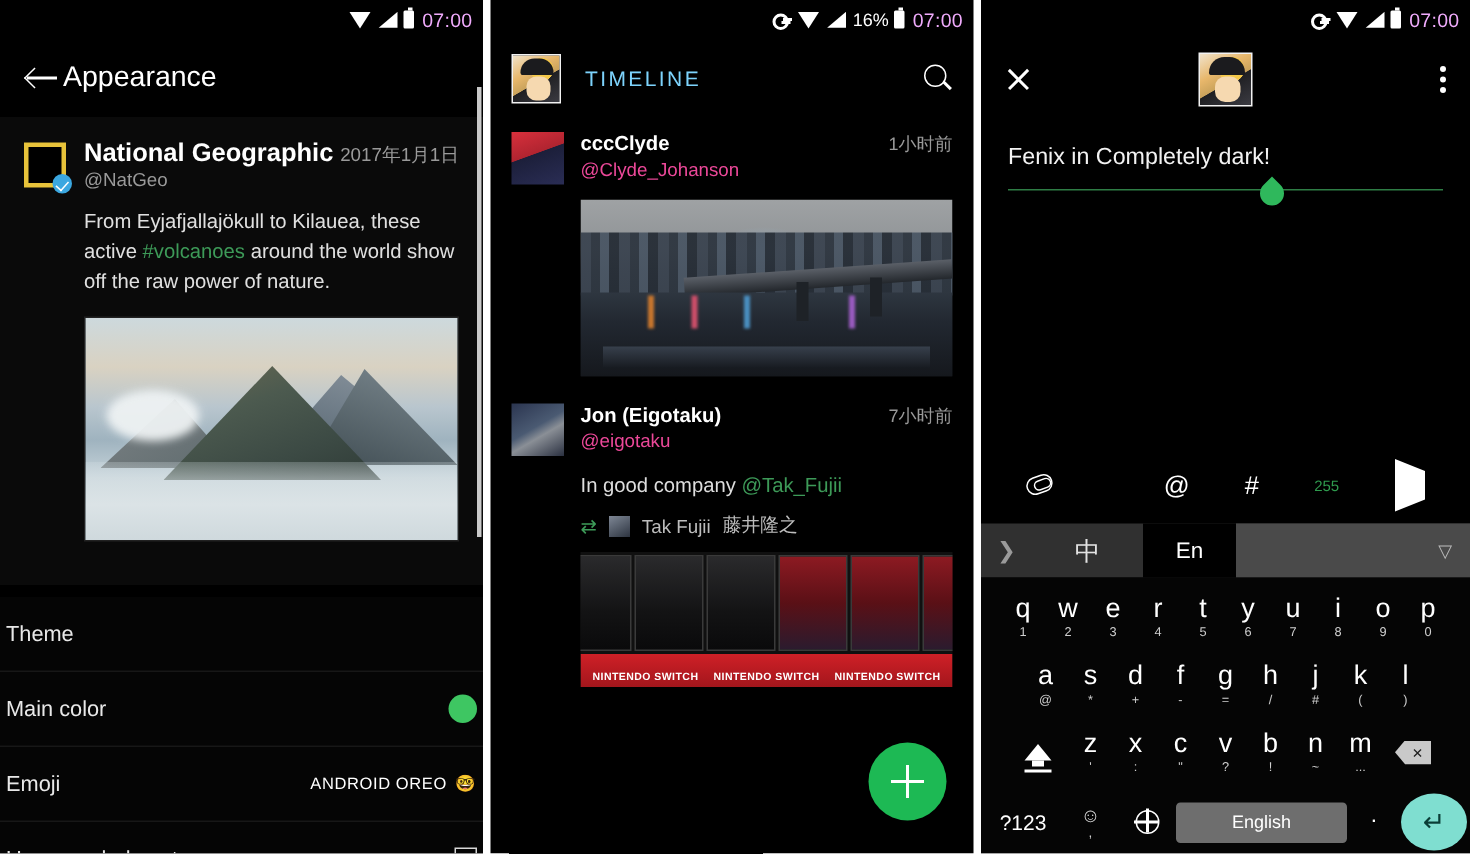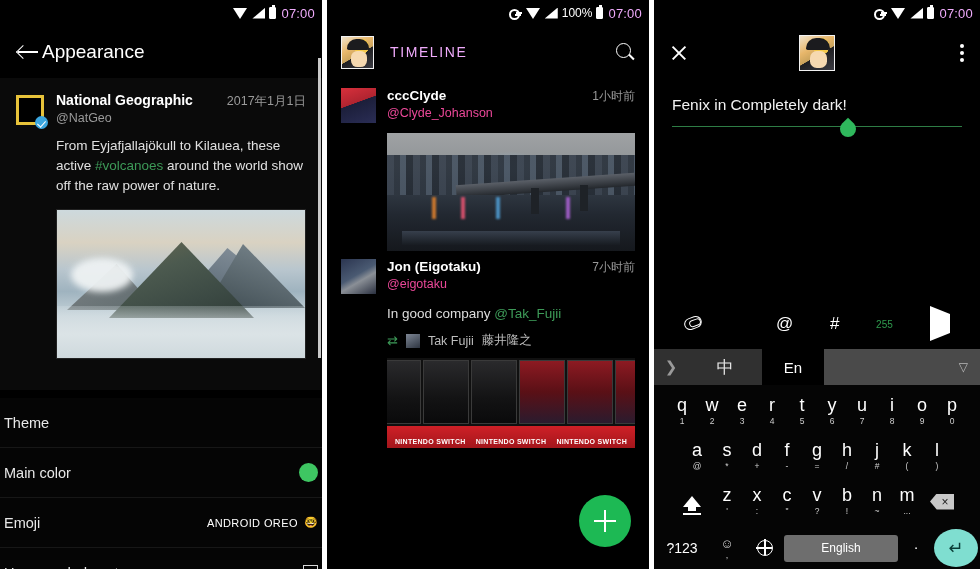--- a/index.html
+++ b/index.html
@@ -65,21 +65,21 @@
   .verified {
     position: absolute; width: 13px; height: 13px; border-radius: 50%;
     background: #3ba7e0; right: -7px; bottom: -7px;
   }
   .verified:after {
     content: ""; position: absolute; left: 3.5px; top: 3px; width: 4px; height: 7px;
     border-right: 1.6px solid #fff; border-bottom: 1.6px solid #fff; transform: rotate(42deg);
   }
   .tw-meta { flex: 1; min-width: 0; }
   .tw-row1 { display: flex; justify-content: space-between; align-items: baseline; }
-  .tw-name { color: #fff; font-size: 14px; font-weight: bold; }
+  .tw-name { color: #fff; font-size: 17px; font-weight: bold; }
   .tw-date { color: #9a9a9a; font-size: 12.5px; }
   .tw-handle { color: #9a9a9a; font-size: 12.5px; margin-top: 1px; }
   .tw-body { color: #e0e0e0; font-size: 13.5px; line-height: 20px; margin: 11px 0 0 40px; }
   .tag { color: #3d9a58; }
   .tw-photo {
     margin: 13px 0 0 40px; height: 150px; border: 1px solid #222; overflow: hidden;
     position: relative; background: linear-gradient(#bcd2de, #8fb6c8);
   }
   .sky { position: absolute; inset: 0; background:
      linear-gradient(180deg,#cdd9dd 0%, #d9d2c2 22%, #b9c6ce 40%, #9fb3bf 55%, #c7d4da 72%, #d8e1e4 100%); }
@@ -116,21 +116,21 @@
   .av-anime {
     width: 33px; height: 33px; flex-shrink: 0; background:
       radial-gradient(circle at 62% 30%, #f4c84a 0 26%, transparent 27%),
       linear-gradient(150deg,#f0e3cc 0%, #e8b76b 35%, #caa35c 55%, #1f1f22 56%, #3b3b42 100%);
     border: 1px solid #f2f2f2; position: relative; overflow: hidden;
   }
   .av-anime:before { content:""; position:absolute; left:5px; top:2px; width:22px; height:11px;
     background:#1b1b1e; border-radius: 11px 11px 2px 2px; }
   .av-anime:after { content:""; position:absolute; left:9px; top:14px; width:16px; height:16px;
     background:#f6d9b0; border-radius: 40%; }
-  .tl-title { color: #f0abfc; font-size: 14px; letter-spacing: 1.6px; font-weight: 500; flex: 1; }
+  .tl-title { color: #7dd3fc; font-size: 14px; letter-spacing: 1.6px; font-weight: 500; flex: 1; }
   .search-ico { width: 20px; height: 20px; position: relative; cursor: pointer; }
   .search-ico:before { content:""; position:absolute; left:1px; top:1px; width:13px; height:13px;
     border: 1.8px solid #fff; border-radius: 50%; }
   .search-ico:after { content:""; position:absolute; left:13px; top:14px; width:7px; height:1.8px;
     background:#fff; transform: rotate(45deg); }
 
   .tweet { padding: 10px 14px 0 14px; }
   .t-head { display: flex; gap: 11px; }
   .av-cat { width: 35px; height: 35px; flex-shrink: 0;
     background: linear-gradient(160deg,#d8303c 0%, #b02430 42%, #1c1f3a 43%, #2a2d55 100%); }
@@ -336,21 +336,21 @@
 
   <div class="gap"></div>
 
   <div class="panel p2">
 
     <div class="statusbar">
       <div class="sb-icons">
         <span class="ico-key"></span>
         <span class="ico-wifi"></span>
         <span class="ico-sig"></span>
-        <span class="sb-pct">100%</span>
+        <span class="sb-pct">16%</span>
         <span class="ico-batt"></span>
       </div>
       <span class="sb-time">07:00</span>
     </div>
 
     <div class="appbar2">
       <div class="av-anime"></div>
       <div class="tl-title">TIMELINE</div>
       <div class="search-ico"></div>
     </div>
@@ -375,21 +375,21 @@
         <div class="pier1"></div>
         <div class="pier2"></div>
         <div class="refl" style="left:18%; background:#c8762e;"></div>
         <div class="refl" style="left:30%; background:#cf4f6a;"></div>
         <div class="refl" style="left:44%; background:#4a8fc0;"></div>
         <div class="refl" style="left:72%; background:#9a5bc0;"></div>
         <div class="boats"></div>
       </div>
     </div>
 
-    <div class="tweet" style="padding-top:8px;">
+    <div class="tweet" style="padding-top:18px;">
       <div class="t-head">
         <div class="av-jon"></div>
         <div class="t-info">
           <div class="t-row1">
             <span class="t-name">Jon (Eigotaku)</span>
             <span class="t-time">7小时前</span>
           </div>
           <div class="t-handle">@eigotaku</div>
         </div>
       </div>

